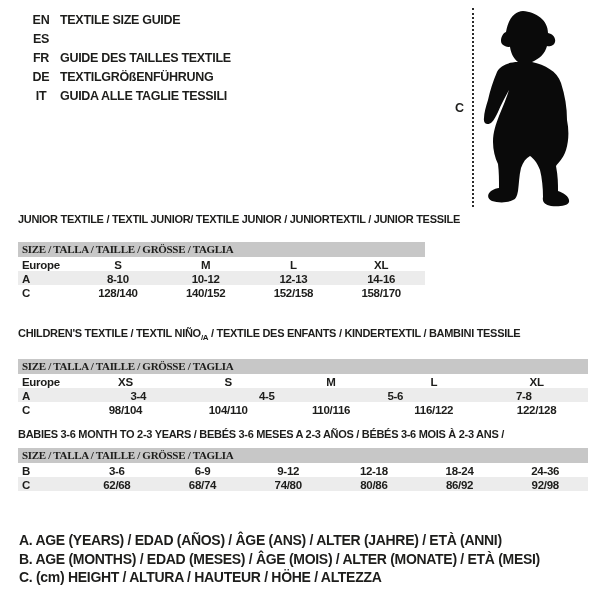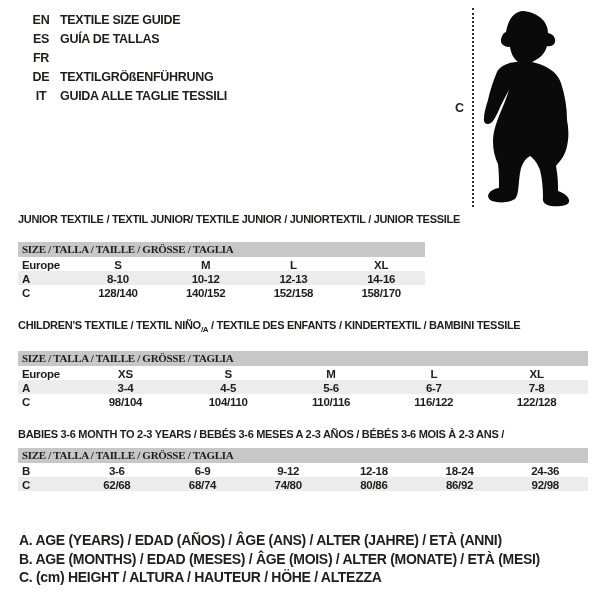--- a/index.html
+++ b/index.html
@@ -16,21 +16,21 @@
   .lang-row  { display:flex; height:19px; line-height:19px; font-size:12.5px; }
   .lang-code { width:38px;text-align:center; }
   .measure-line{ position:absolute; left:472px; top:8px; height:199px; width:0;
                  border-left:2px dotted #2b2b2b; }
   .c-label     { position:absolute; left:455px; top:101px; font-size:12.5px; }
   .baby-svg    { position:absolute; left:430px; top:0; }
 
   
   .size-table { position:absolute; left:18px; }
   .t1 { top:212px; width:407px; }
-  .t2 { top:318px; width:570px; }
+  .t2 { top:326px; width:570px; }
   .t3 { top:427px; width:570px; }
   .t-title { font-size:11px; line-height:15px; white-space:nowrap; }
   .t-title sub { font-size:8px; letter-spacing:-0.3px; }
   .t1 .size-bar { margin-top:15px; }
   .t2 .size-bar { margin-top:14px; }
   .t3 .size-bar { margin-top:6px; }
   .size-bar { height:15px; line-height:15px; background:#c7c7c7;
               font-size:11px; padding-left:4px;font-family:Liberation Serif, serif; }
   .trow  { display:flex; height:14px; line-height:17px; font-size:11.5px;justify-content:space-between; }
   .tbody > .trow:nth-child(2) { background:#ececec; }
@@ -45,24 +45,24 @@
 </head>
 <body>
 
 <div class="lang-block">
   <div class="lang-row">
     <span class="lang-code">EN</span>
     <span class="lang-title">TEXTILE SIZE GUIDE</span>
   </div>
   <div class="lang-row">
     <span class="lang-code">ES</span>
-    <span class="lang-title">GUÍA DE TALLAS</span>
   </div>
   <div class="lang-row">
     <span class="lang-code">FR</span>
+    <span class="lang-title">GUIDE DES TAILLES TEXTILE</span>
   </div>
   <div class="lang-row">
     <span class="lang-code">DE</span>
     <span class="lang-title">TEXTILGRÖßENFÜHRUNG</span>
   </div>
   <div class="lang-row">
     <span class="lang-code">IT</span>
     <span class="lang-title">GUIDA ALLE TAGLIE TESSILI</span>
   </div>
 </div>
@@ -147,21 +147,20 @@
         <div class="cell">S</div>
         <div class="cell">M</div>
         <div class="cell">L</div>
         <div class="cell">XL</div>
       </div>
       <div class="trow">
         <div class="cell lbl">A</div>
         <div class="cell">3-4</div>
         <div class="cell">4-5</div>
         <div class="cell">5-6</div>
-        <div class="cell">6-7</div>
         <div class="cell">7-8</div>
       </div>
       <div class="trow">
         <div class="cell lbl">C</div>
         <div class="cell">98/104</div>
         <div class="cell">104/110</div>
         <div class="cell">110/116</div>
         <div class="cell">116/122</div>
         <div class="cell">122/128</div>
       </div>

